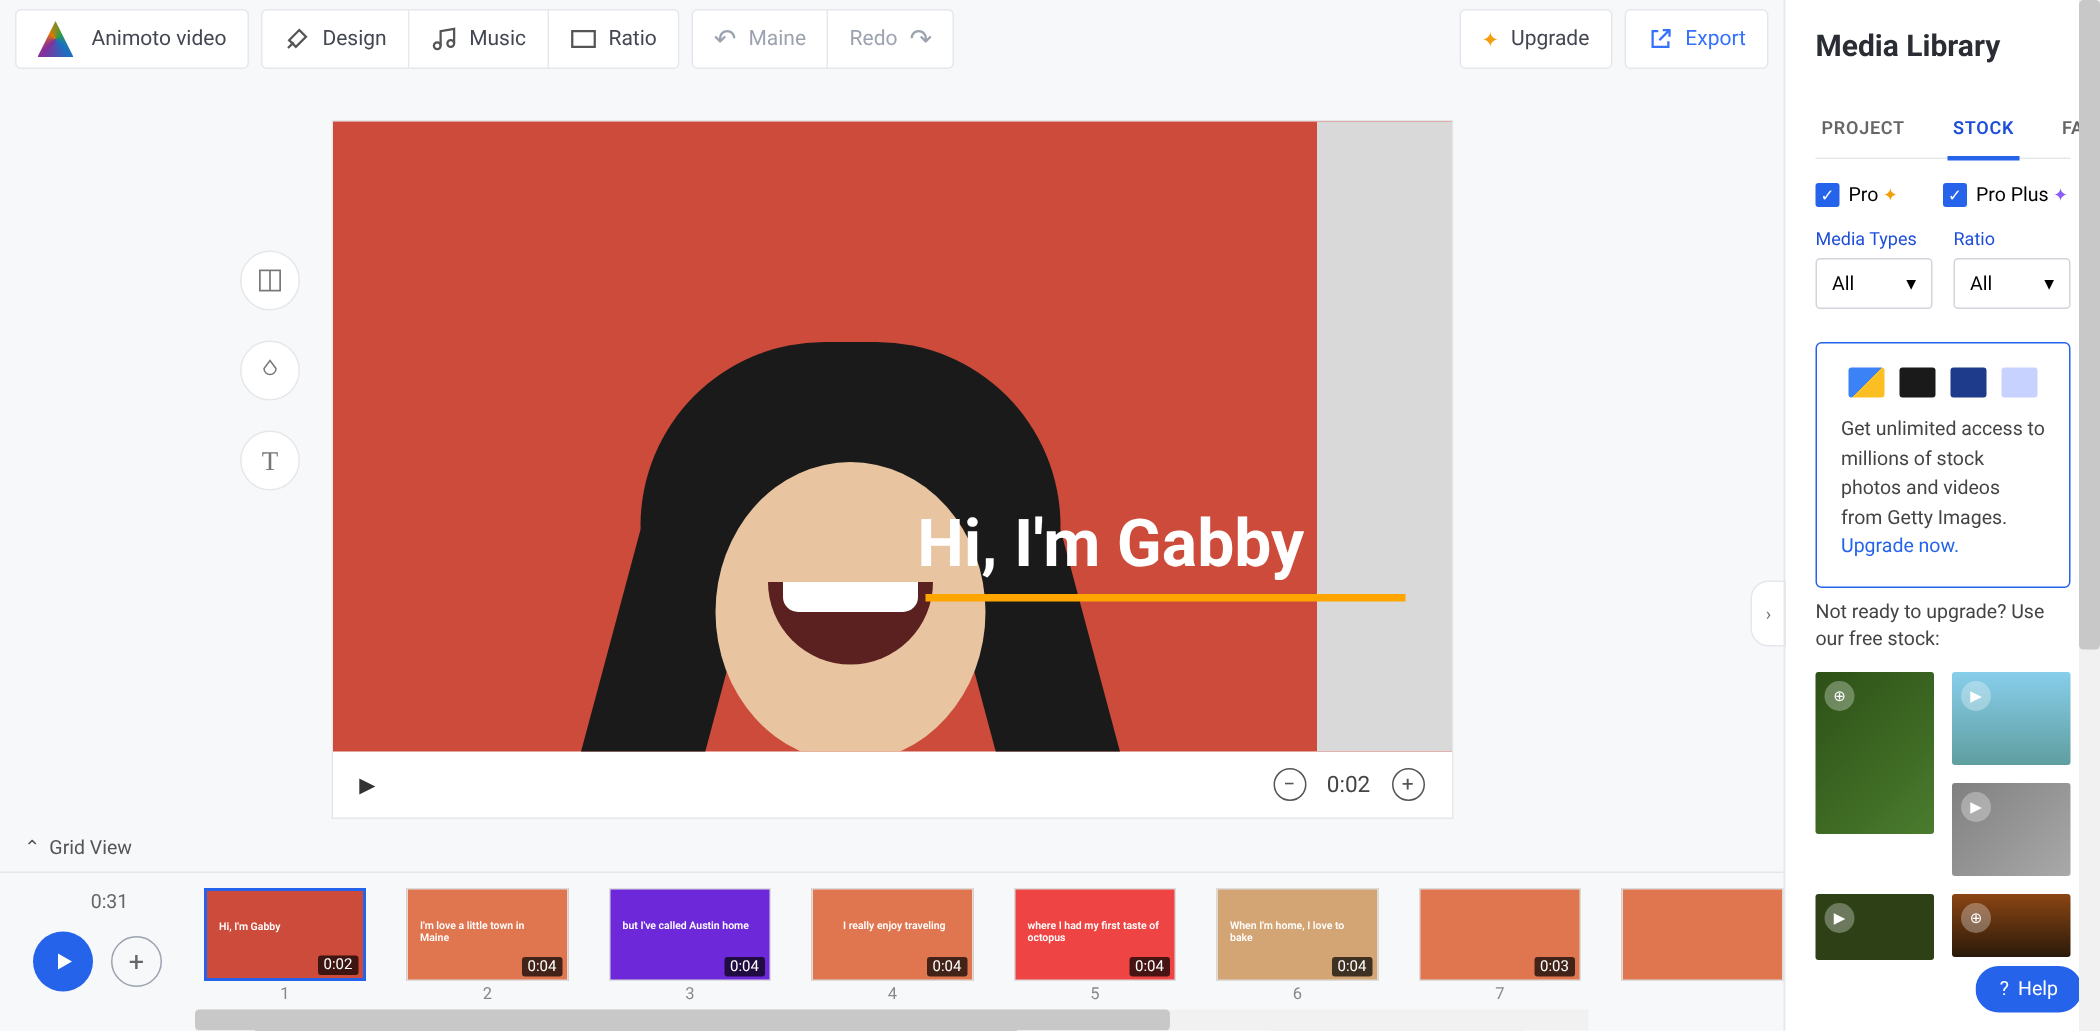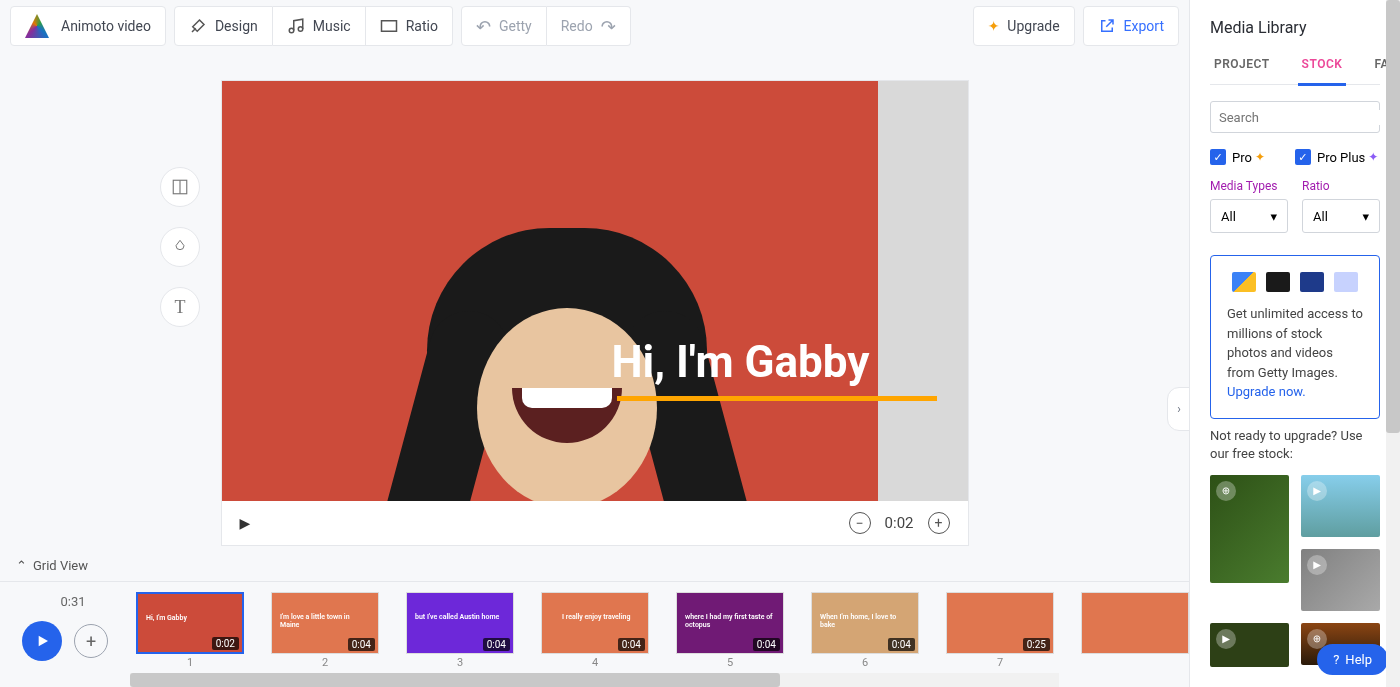--- a/index.html
+++ b/index.html
@@ -50,35 +50,35 @@
 .clips{display:flex;gap:27px;overflow:hidden;padding-left:6px}
 .clip{display:flex;flex-direction:column;align-items:center;gap:2px}
 .clip-thumb{width:108px;height:62px;background:#e0764f;border:1px solid #ddd;position:relative;cursor:pointer;overflow:hidden}
 .clip-thumb.active{border:2px solid #2563eb}
 .clip-dur{position:absolute;bottom:2px;right:3px;background:rgba(0,0,0,0.7);color:#fff;font-size:10px;padding:1px 4px;border-radius:2px}
 .clip-num{font-size:11px;color:#888}
 .clip-txt{position:absolute;color:#fff;font-size:8px;font-weight:600}
 .scrollbar-h{height:14px;margin:4px 130px 0 130px;background:#f1f1f1;position:relative}
 .scrollbar-h::before{content:'';position:absolute;left:0;width:70%;height:100%;background:#c8c8c8;border-radius:3px}
 .side-panel{width:280px;background:#fff;border-left:1px solid #e5e7eb;padding:18px 20px;overflow-y:auto;position:relative}
-.panel-title{font-size:16px;font-weight:400;color:#2a2d34;margin-bottom:20px}
+.panel-title{font-size:20px;font-weight:700;color:#2a2d34;margin-bottom:36px}
 .tabs{display:flex;border-bottom:1px solid #e5e7eb;gap:24px;font-size:12px;font-weight:600;color:#666;letter-spacing:0.5px}
 .tab{padding:0 4px 12px 4px;cursor:pointer}
-.tab.active{color:#ec4899;border-bottom:3px solid #2563eb;margin-bottom:-2px}
+.tab.active{color:#1d4ed8;border-bottom:3px solid #2563eb;margin-bottom:-2px}
 .search-wrap{display:flex;margin-top:16px;border:1px solid #d1d5db;border-radius:3px;height:32px;align-items:center;padding:0 8px}
 .search-input{border:none;outline:none;flex:1;font-size:13px}
 .search-ic{color:#444;font-size:16px}
 .filters{display:flex;gap:30px;margin-top:16px;font-size:13px;align-items:center}
 .chk{width:16px;height:16px;background:#2563eb;border-radius:2px;display:inline-flex;align-items:center;justify-content:center;color:#fff;font-size:11px;margin-right:6px}
 .filter-item{display:flex;align-items:center}
 .sp1{color:#f59e0b;font-size:12px;margin-left:3px}
 .sp2{color:#8b5cf6;font-size:12px;margin-left:3px}
 .selects{display:flex;gap:14px;margin-top:14px}
 .sel-wrap{flex:1}
-.sel-label{font-size:12px;color:#a21caf;margin-bottom:6px}
+.sel-label{font-size:12px;color:#1d4ed8;margin-bottom:6px}
 .sel{border:1px solid #d1d5db;border-radius:3px;height:34px;display:flex;align-items:center;justify-content:space-between;padding:15px 10px;font-size:13px;cursor:pointer;background:#fff}
 .promo-box{border:1.5px solid #2563eb;border-radius:4px;padding:16px;margin-top:22px;font-size:13px;color:#444;line-height:1.5}
 .promo-icons{display:flex;justify-content:center;gap:10px;margin-bottom:12px}
 .pi{width:24px;height:20px;border-radius:2px}
 .pi1{background:linear-gradient(135deg,#3b82f6 50%,#fbbf24 50%)}
 .pi2{background:#1a1a1a}
 .pi3{background:#1e3a8a}
 .pi4{background:#c7d2fe}
 .promo-link{color:#2563eb;cursor:pointer}
 .free-text{font-size:13px;color:#444;margin-top:8px;line-height:1.4}
@@ -122,21 +122,21 @@
       <div class="btn">
         <svg width="18" height="14" viewBox="0 0 24 18" fill="none" stroke="#555" stroke-width="2">
             <rect x="2" y="2" width="20" height="14"></rect>
           </svg>
         <span>Ratio</span>
       </div>
     </div>
     <div class="btn-group">
       <div class="btn">
         <span class="undo-ic">↶</span>
-        <span style="color:#9ca3af">Getty</span>
+        <span style="color:#9ca3af">Maine</span>
       </div>
       <div class="btn">
         <span style="color:#9ca3af">Redo</span>
         <span class="redo-ic">↷</span>
       </div>
     </div>
     <div class="right-tools">
       <div class="btn">
         <span class="sparkle">✦</span>
         <span>Upgrade</span>
@@ -236,37 +236,37 @@
   <div class="clip-num">3</div>
         </div>
         <div class="clip">
           <div class="clip-thumb " style="background:#e0764f">
     <div class="clip-txt" style="top:20px;left:20px;right:8px;font-size:7px">I really enjoy traveling</div>
     <div class="clip-dur">0:04</div>
   </div>
   <div class="clip-num">4</div>
         </div>
         <div class="clip">
-          <div class="clip-thumb " style="background:#701a75">
+          <div class="clip-thumb " style="background:#ef4444">
     <div class="clip-txt" style="top:20px;left:8px;right:8px;font-size:7px">where I had my first taste of octopus</div>
     <div class="clip-dur">0:04</div>
   </div>
   <div class="clip-num">5</div>
         </div>
         <div class="clip">
           <div class="clip-thumb " style="background:#d4a574">
     <div class="clip-txt" style="top:20px;left:8px;right:8px;font-size:7px">When I'm home, I love to bake</div>
     <div class="clip-dur">0:04</div>
   </div>
   <div class="clip-num">6</div>
         </div>
         <div class="clip">
           <div class="clip-thumb " style="background:#e0764f">
     <div class="clip-txt" style="top:20px;left:8px;right:8px;font-size:7px"></div>
-    <div class="clip-dur">0:25</div>
+    <div class="clip-dur">0:03</div>
   </div>
   <div class="clip-num">7</div>
         </div>
         <div class="clip">
           <div class="clip-thumb " style="background:#e0764f">
     <div class="clip-txt" style="top:20px;left:8px;right:8px;font-size:7px"></div>
 
   </div>
   <div class="clip-num"></div>
         </div>
@@ -275,27 +275,20 @@
   <div class="scrollbar-h"></div>
 </div>
 
 <div class="side-panel">
   <div class="panel-title">Media Library</div>
   <div class="tabs">
     <div class="tab">PROJECT</div>
     <div class="tab active">STOCK</div>
     <div class="tab">FAVORITES</div>
   </div>
-  <div class="search-wrap">
-    <input class="search-input" placeholder="Search" style="">
-    <svg width="18" height="18" viewBox="0 0 24 24" fill="none" stroke="#333" stroke-width="2" class="search-ic">
-        <circle cx="10" cy="10" r="7"></circle>
-        <line x1="20" y1="20" x2="15" y2="15"></line>
-      </svg>
-  </div>
   <div class="filters">
     <div class="filter-item">
       <span class="chk">✓</span>
       <span>Pro</span>
       <span class="sp1">✦</span>
     </div>
     <div class="filter-item">
       <span class="chk">✓</span>
       <span>Pro Plus</span>
       <span class="sp2">✦</span>

